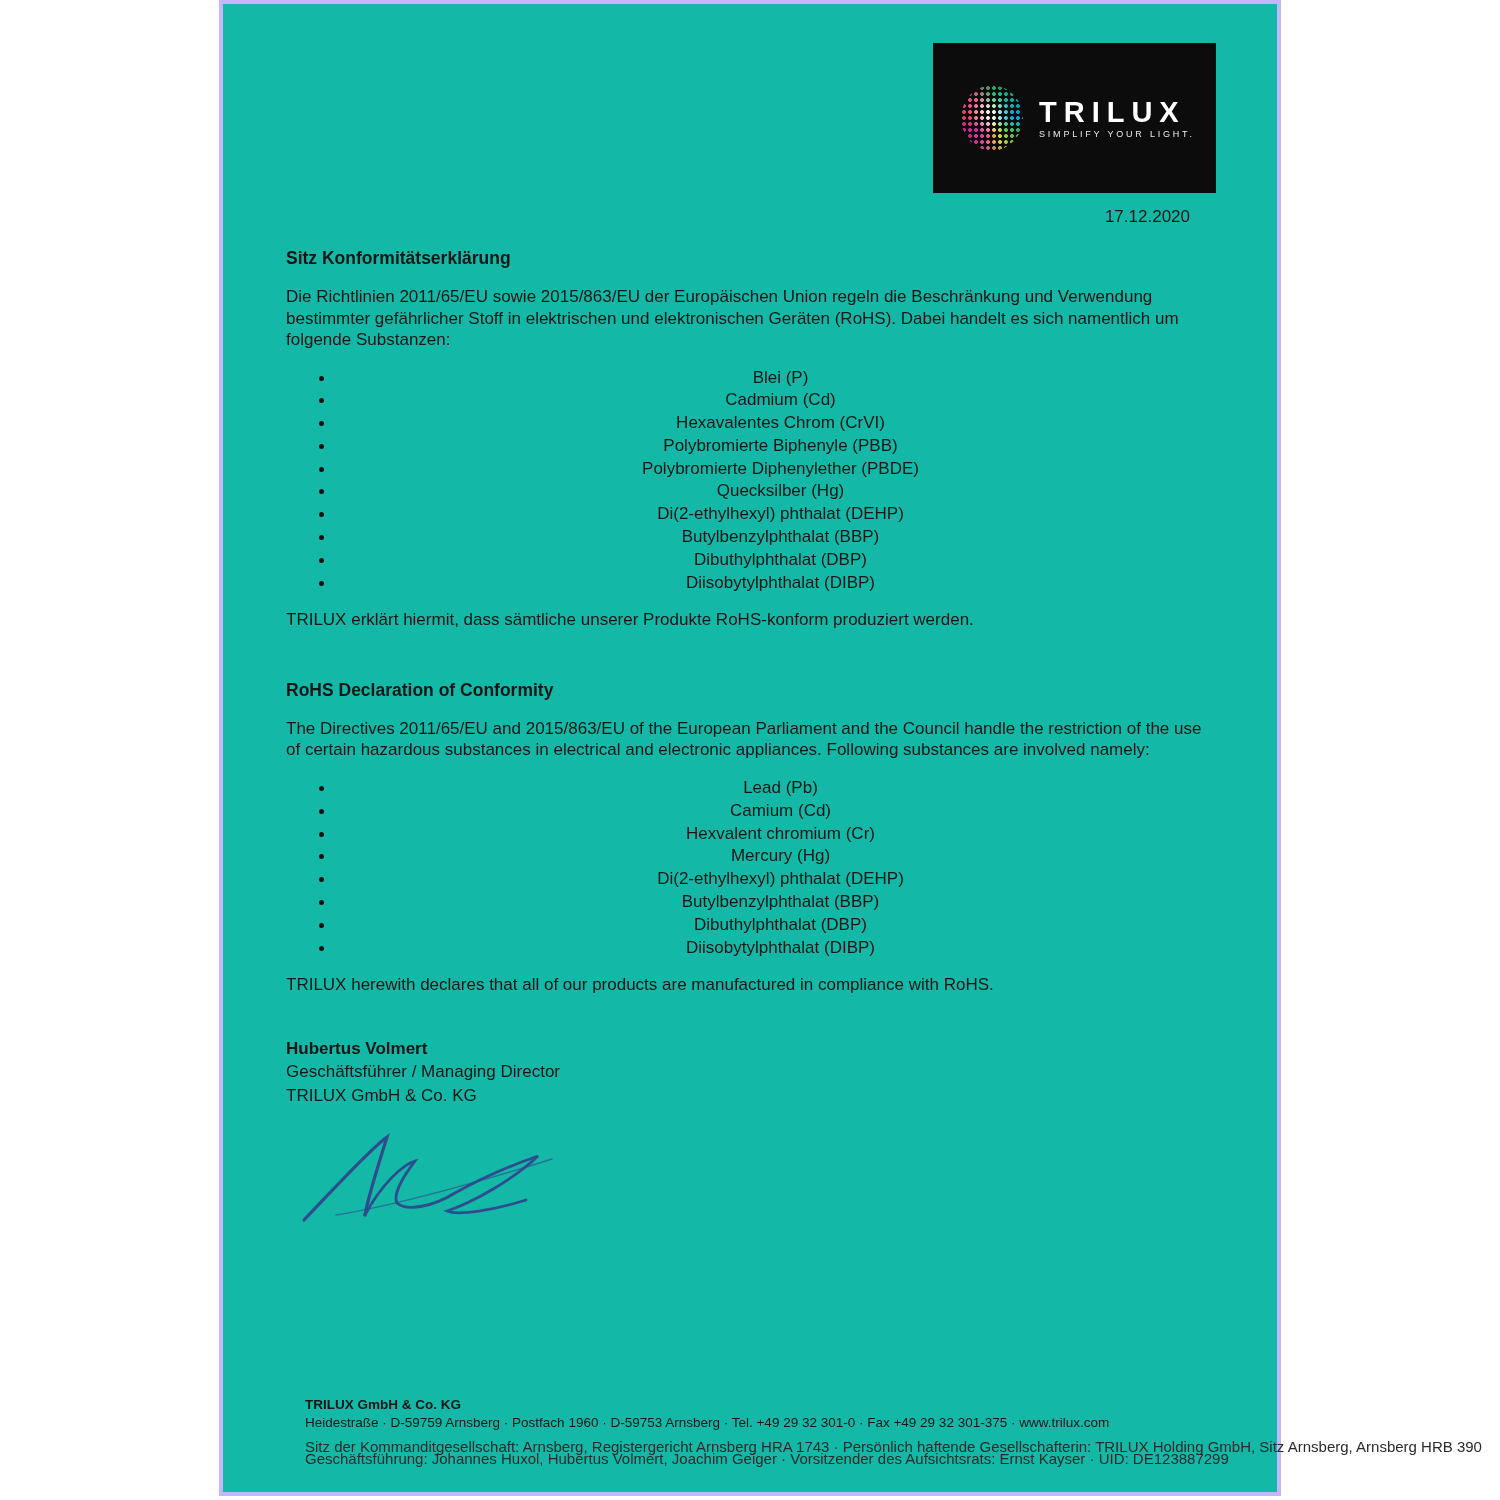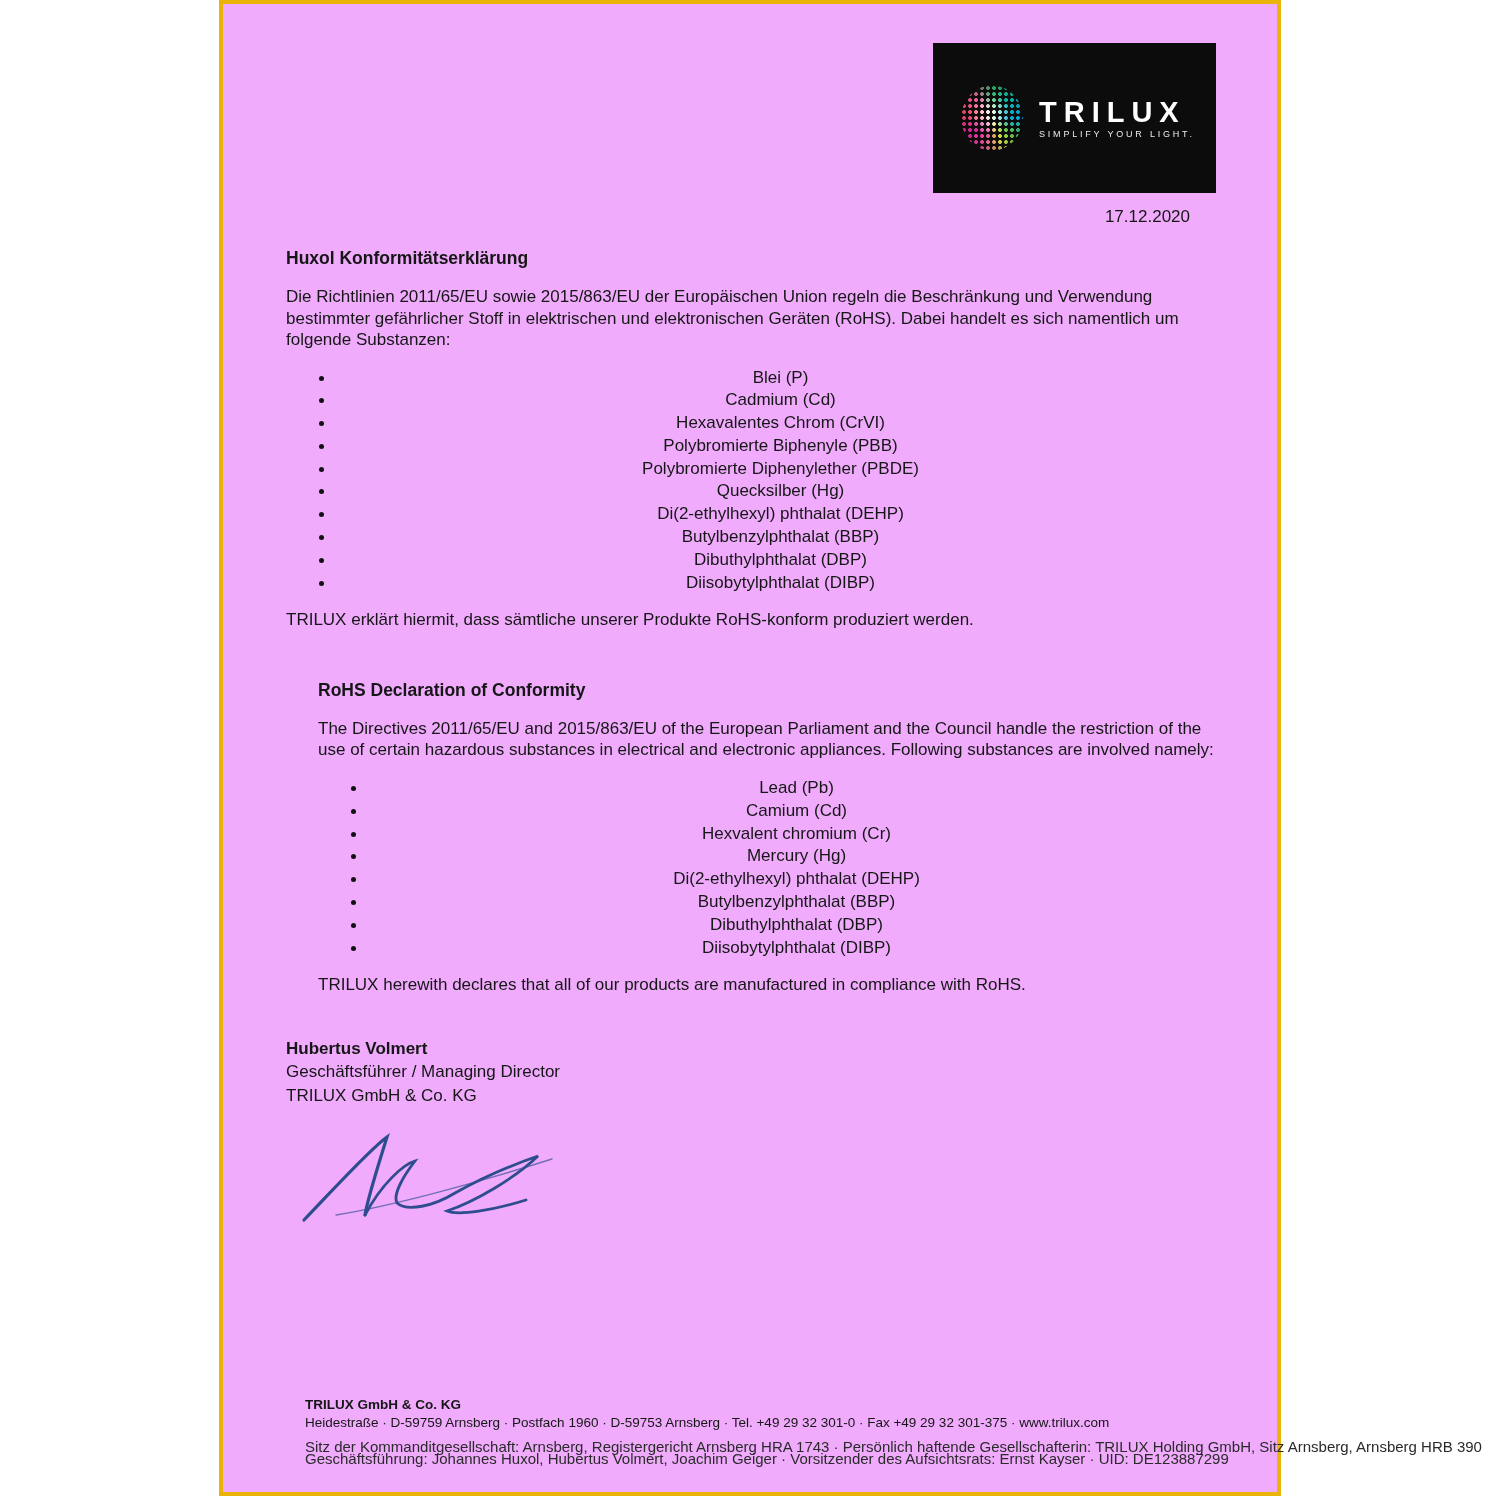--- a/index.html
+++ b/index.html
@@ -2,21 +2,21 @@
 <html><head>
 <meta charset="utf-8">
 <style>
   * { margin:0; padding:0; box-sizing:border-box; }
   html,body { width:1500px; height:1500px; background:#ffffff;
               font-family:"Liberation Sans", sans-serif; color:#161616; }
 
   .canvas { position:relative; width:1500px; height:1500px; background:#fff; }
 
   .page-frame { position:absolute; left:219px; top:0; width:1062px; height:1496px;
-                border:4px solid #eab308; background:#f0abfc; }
+                border:4px solid #c4b5fd; background:#14b8a6; }
 
   
   .logo-box { position:absolute; left:710px; top:39px; width:283px; height:150px;
               background:#0c0c0c; display:flex; align-items:center; padding-left:28px; }
   .logo-sphere-wrap { width:62px; height:66px; border-radius:50%; overflow:hidden;
                       position:relative; flex:0 0 auto; }
   .logo-sphere { position:absolute; inset:0; border-radius:50%;
     background:
       radial-gradient(circle at 48% 45%, rgba(255,255,255,.95) 0%, rgba(255,255,240,.8) 13%, rgba(255,255,255,0) 42%),
       radial-gradient(circle at 50% 50%, rgba(0,0,0,0) 55%, rgba(0,0,0,.38) 92%),
@@ -41,21 +41,21 @@
   
   .content { position:absolute; left:63px; top:243px; width:930px;
              font-size:17px; line-height:21.5px; }
   .content h2 { font-size:17.5px; font-weight:bold; line-height:22px; margin:0 0 17px 0; }
   .content p { margin:0; }
   ul.substances { list-style:none; margin:16px 0 0 0; padding:0; }
   ul.substances li { position:relative; padding-left:59px; line-height:22.8px;text-align:center; }
   ul.substances li::before { content:""; position:absolute; left:33px; top:9px;
                              width:5px; height:5px; border-radius:50%; background:#111; }
   .closing { margin-top:15px !important; }
-  .section-en { margin-top:48px;margin-left:32px; }
+  .section-en { margin-top:48px; }
   .signer { margin-top:41px; line-height:23.5px; }
   .signer .signer-name { font-weight:bold; }
   .signature { margin:14px 0 0 12px; }
 
   
   .footer { position:absolute; left:82px; top:1392px; width:950px; }
   .footer-company { font-size:13.5px; font-weight:bold; line-height:18px; }
   .footer-address { font-size:13.5px; line-height:17px; }
   .footer-legal { margin-top:10px; font-size:15px; line-height:11.5px; color:#2a2a2a; }
   .footer-legal div { white-space:nowrap; }
@@ -73,21 +73,21 @@
       <div class="logo-text">
         <div class="logo-brand">TRILUX</div>
         <div class="logo-tagline">SIMPLIFY YOUR LIGHT.</div>
       </div>
     </div>
 
     <div class="doc-date">17.12.2020</div>
 
     <div class="content">
 
-      <h2>Huxol Konformitätserklärung</h2>
+      <h2>Sitz Konformitätserklärung</h2>
       <p>Die Richtlinien 2011/65/EU sowie 2015/863/EU der Europäischen Union regeln die Beschränkung und Verwendung bestimmter gefährlicher Stoff in elektrischen und elektronischen Geräten (RoHS). Dabei handelt es sich namentlich um folgende Substanzen:</p>
       <ul class="substances">
           <li>Blei (P)</li>
           <li>Cadmium (Cd)</li>
           <li>Hexavalentes Chrom (CrVI)</li>
           <li>Polybromierte Biphenyle (PBB)</li>
           <li>Polybromierte Diphenylether (PBDE)</li>
           <li>Quecksilber (Hg)</li>
           <li>Di(2-ethylhexyl) phthalat (DEHP)</li>
           <li>Butylbenzylphthalat (BBP)</li>

